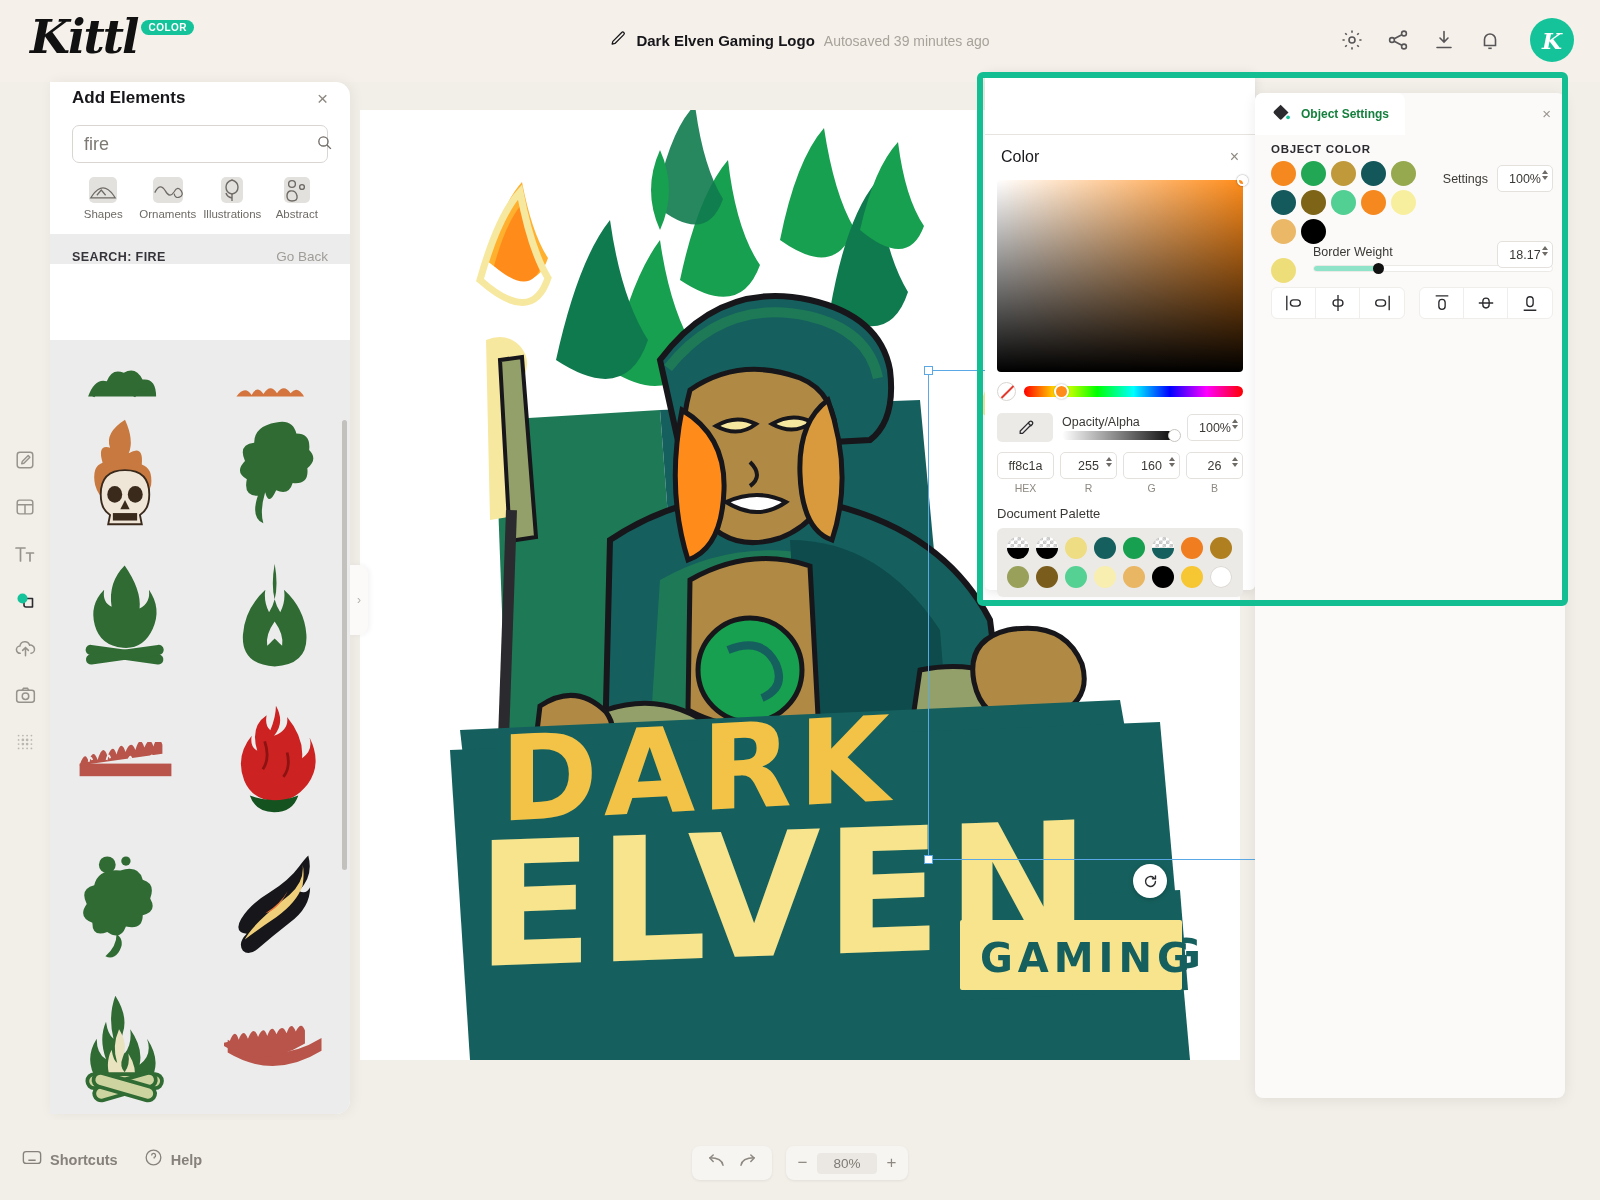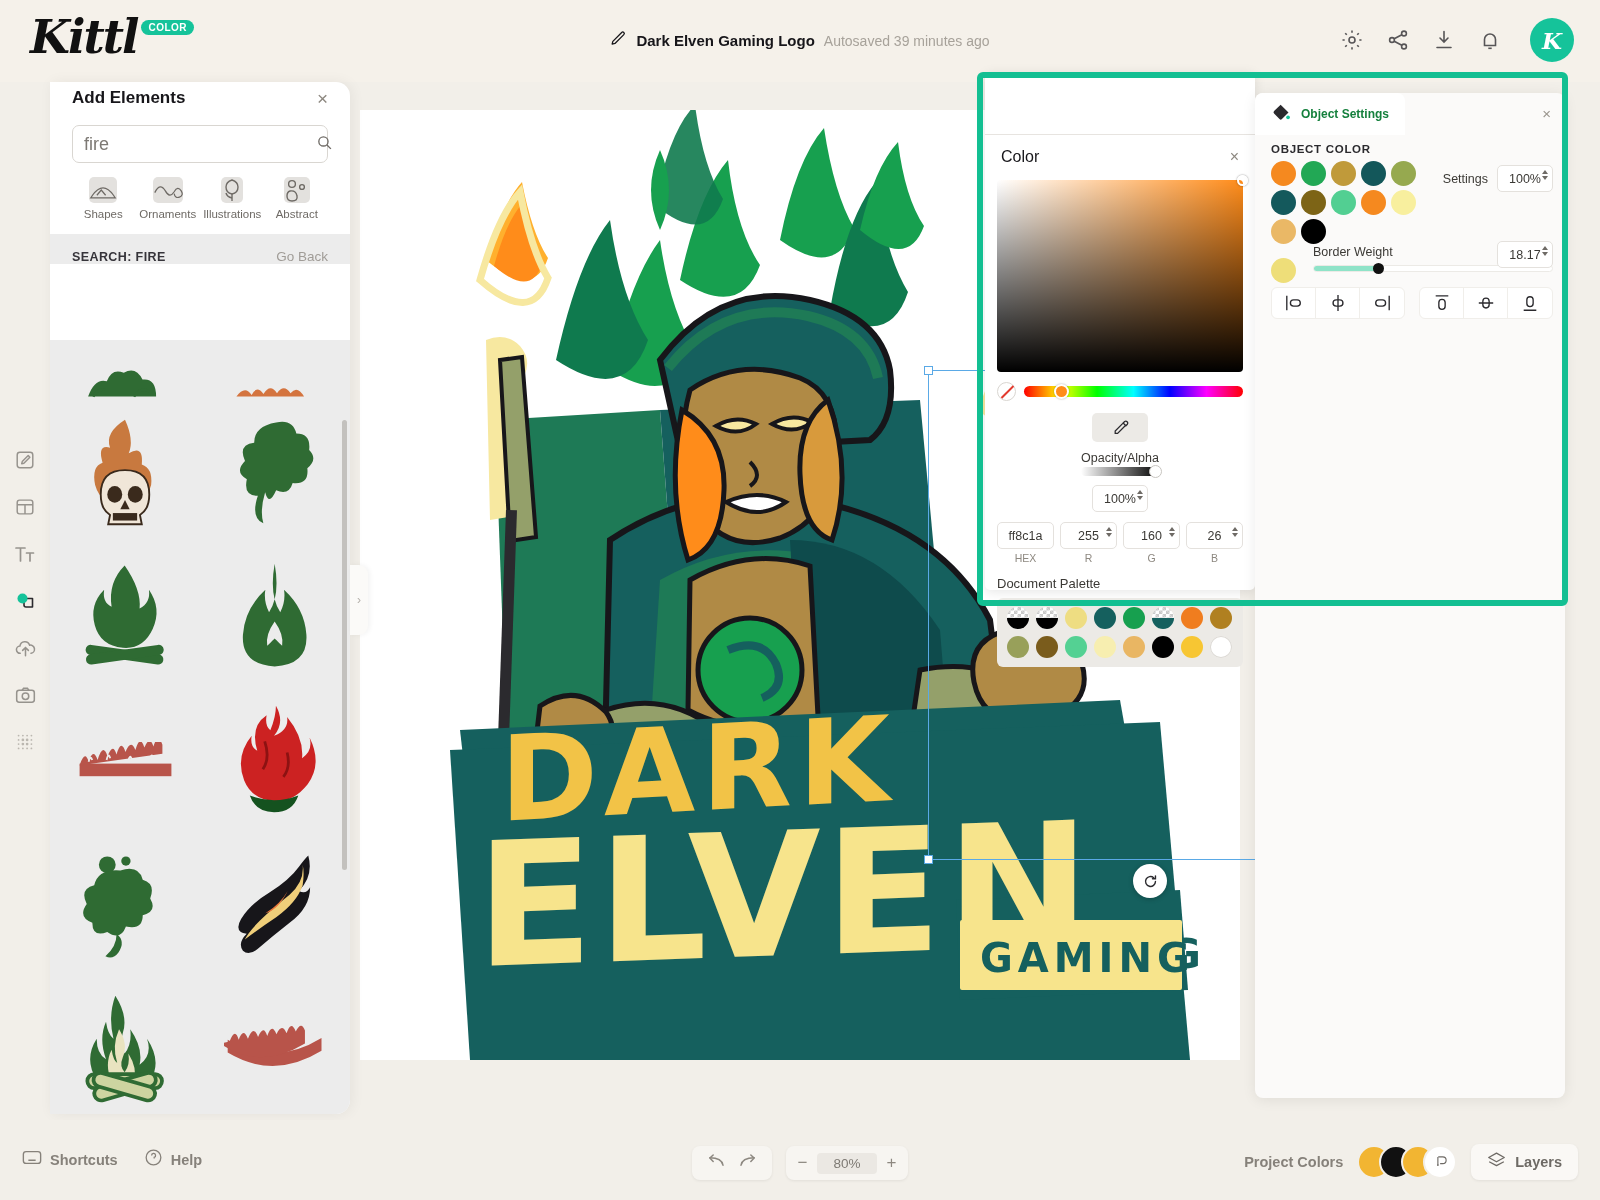--- a/index.html
+++ b/index.html
@@ -172,21 +172,21 @@
   }
   #hue-bar {
     flex: 1; height: 11px; border-radius: 6px; position: relative; cursor: pointer;
     background: linear-gradient(to right,#ff0000,#ffff00,#00ff00,#00ffff,#0000ff,#ff00ff,#ff0000);
   }
   #hue-dot {
     position: absolute; left: 30px; top: -2px; width: 15px; height: 15px;
     border-radius: 50%; background: #ff8c1a; border: 2px solid #fff;
     box-shadow: 0 0 2px rgba(0,0,0,.35);
   }
-  #alpha-row { display: flex; align-items: center; gap: 9px; margin: 12px 12px 0 12px; flex-direction: column; }
+  #alpha-row { display: flex; align-items: center; gap: 9px; margin: 12px 12px 0 12px; }
   #eyedropper {
     width: 56px; height: 29px; background: #eceae6; border-radius: 5px;
     display: flex; align-items: center; justify-content: center; cursor: pointer; flex: none;
   }
   #alpha-mid { flex: 1; }
   #alpha-label { font-size: 12.5px; color: #3b3935; margin-bottom: 2px; }
   #alpha-bar {
     height: 9px; border-radius: 5px; position: relative;
     background: linear-gradient(to right, #fff, #000); cursor: pointer;
   }
@@ -929,37 +929,13 @@
           </svg>
       </span>
     </div>
     <div id="zoom-group">
       <span class="zb">−</span>
       <span id="zoom-val">80%</span>
       <span class="zb">+</span>
     </div>
   </div>
 
-  <div id="bb-right">
-    <span id="pc-label">Project Colors</span>
-    <div id="pc-swatches">
-        <div class="pcs" style="background: rgb(242, 181, 50);"></div>
-        <div class="pcs" style="background: rgb(17, 17, 17);"></div>
-        <div class="pcs" style="background: rgb(242, 181, 50);"></div>
-        <div id="pc-edit">
-          <svg width="15" height="15" viewBox="0 0 20 20" fill="none" stroke="#6e6a65" stroke-width="1.5">
-            <path d="M7 2.5h6a4.5 4.5 0 0 1 0 9H9.5"></path>
-            <circle cx="6.5" cy="13.5" r="1.1" fill="#6e6a65" stroke="none"></circle>
-            <path d="M6.5 2.5v11"></path>
-          </svg>
-        </div>
-      </div>
-    <div id="layers-btn">
-      <span>
-        <svg width="19" height="19" viewBox="0 0 22 22" fill="none" stroke="#6e6a65" stroke-width="1.5" stroke-linejoin="round">
-            <path d="M11 2.5 20 7.5 11 12.5 2 7.5Z"></path>
-            <path d="M2.5 12.5 11 17l8.5-4.5"></path>
-          </svg>
-      </span>
-      <span id="layers-text">Layers</span>
-    </div>
-  </div>
 </div>
 
 </body></html>

